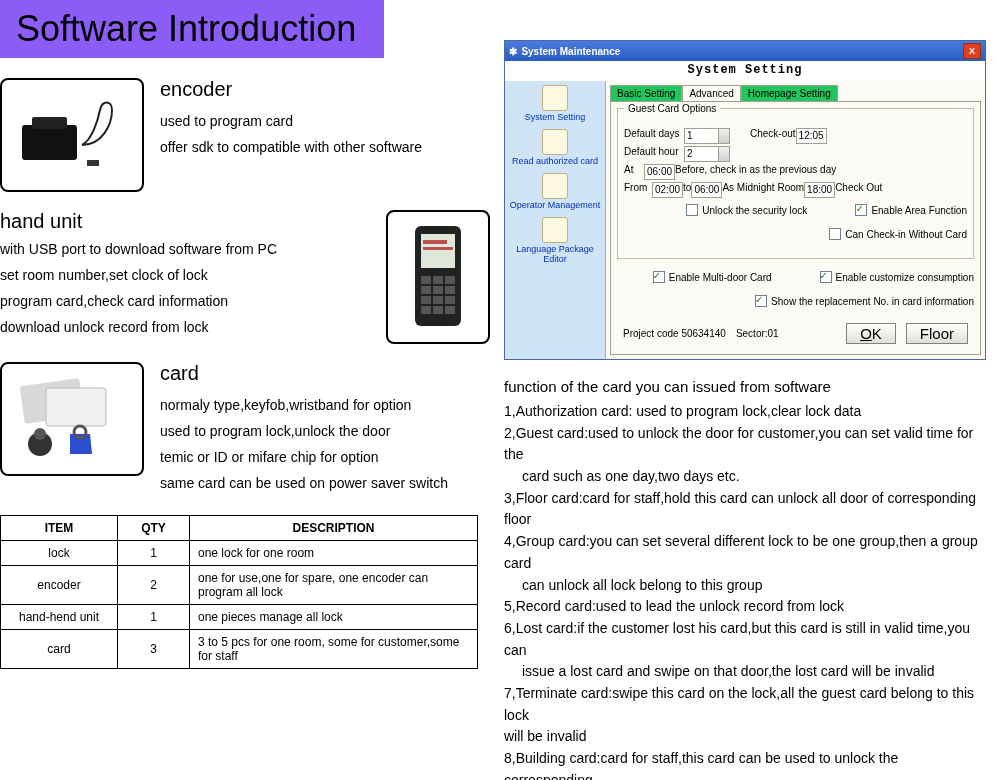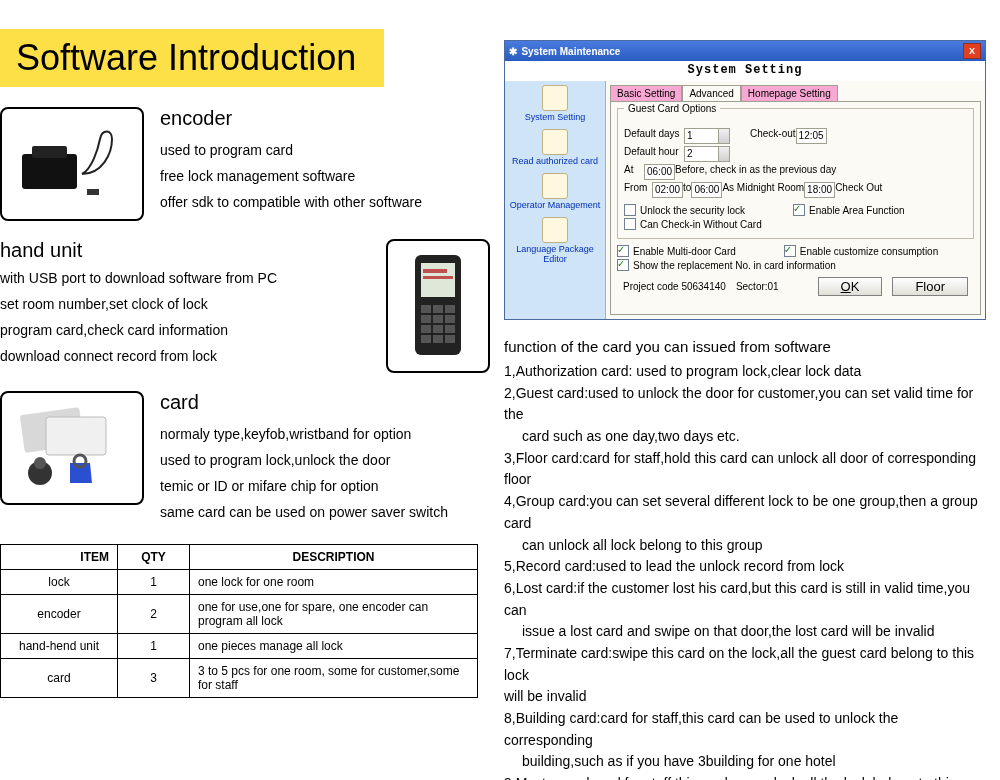--- a/index.html
+++ b/index.html
@@ -18,28 +18,27 @@
   }
   .left-col {
     width: 490px;
     flex-shrink: 0;
   }
   .right-col {
     width: 480px;
     flex-shrink: 0;
   }
   .title-bar {
-    background: #fde047;
+    background: #8b5cf6;
     color: #000;
     display: inline-block;
     padding: 8px 28px 8px 16px;
     font-size: 36px;
     font-weight: 400;
     margin-bottom: 20px;
-    margin-top: 29px;
   }
   .product-row {
     display: flex;
     gap: 16px;
     margin-bottom: 18px;
     align-items: flex-start;
   }
   .pic-frame {
     width: 140px;
     height: 110px;
@@ -75,21 +74,21 @@
   table.qty {
     width: 478px;
     border-collapse: collapse;
     margin-top: 18px;
     font-size: 12px;
   }
   table.qty th, table.qty td {
     border: 1px solid #000;
     padding: 5px 8px;
   }
-  table.qty th:first-child { text-align:right; }
+  table.qty th:first-child { text-align:center; }
   table.qty td:first-child { text-align:center; }
   table.qty td:nth-child(2) { text-align:center; }
 
   
   .dlg {
     width: 480px;
     border: 1px solid #4a6aa0;
     font-size: 10px;
     font-family: Tahoma, Arial, sans-serif;
     margin-top: 40px;
@@ -103,36 +102,36 @@
     display:flex; align-items:center; gap:4px;
   }
   .dlg-titlebar .close { margin-left:auto; background:#e04020; color:#fff; width:16px; height:14px; text-align:center; font-size:9px; line-height:14px; border:1px solid #903020;}
   .dlg-body { display:flex; background:#fbfaf4; }
   .dlg-sidebar { width:96px; background:#d0e4f8; padding:4px 2px; border-right:1px solid #a0b0c0; }
   .dlg-side-item { text-align:center; color:#0030b0; margin-bottom:6px; font-size:9px; line-height:1.1;}
   .dlg-side-item .ico { width:24px; height:24px; background:#fff8e0; border:1px solid #c0b080; margin:0 auto 2px; border-radius:3px;}
   .dlg-main { flex:1; padding:4px; }
   .dlg-heading { text-align:center; font-family:"Courier New",monospace; font-weight:bold; letter-spacing:1px; font-size:12px; padding:2px 0 4px;}
   .dlg-tabs { display:flex; }
-  .dlg-tab { padding:2px 6px; border:1px solid #a0a090; background:#f9a8d4; font-size:10px; border-bottom:none;}
+  .dlg-tab { padding:2px 6px; border:1px solid #a0a090; background:#22c55e; font-size:10px; border-bottom:none;}
   .dlg-tab.active { background:#fbfaf4; }
   .dlg-panel { border:1px solid #a0a090; padding:6px; background:#fbfaf4; min-height:200px; }
   .dlg-fieldset { border:1px solid #c0bca8; padding:6px; margin-bottom:6px; font-size:10px;}
   .dlg-fieldset-title { position:relative; top:-12px; background:#fbfaf4; display:inline-block; padding:0 4px;}
   .row { display:flex; align-items:flex-start; gap:0; margin:2px 0;}
   .row .lbl { width:60px; }
   .row .spin, .row .inp { border:1px solid #a0a090; background:#fff; padding:0 2px; height:14px; line-height:14px; display:inline-flex; align-items:center; }
   .row .spin { width:40px; position:relative; }
   .spin::after{content:"";position:absolute;right:0;top:0;width:10px;height:14px;border-left:1px solid #a0a090;background:linear-gradient(#f0f0f0,#d0d0d0);}
-  .cbrow { display:flex; align-items:center; gap:4px; margin:2px 0;}
+  .cbrow { display:flex; align-items:center; gap:4px; margin:12px 0;justify-content:flex-end;}
   .cb { width:10px; height:10px; border:1px solid #708090; background:#fff; display:inline-block; position:relative;}
   .cb.checked::after{content:"✓"; color:#208020; position:absolute; font-size:10px; top:-2px; left:-1px;}
   .dlg-footer{display:flex; align-items:center; padding:4px 6px; gap:10px;}
   .dlg-footer .spacer{flex:1;}
-  .winbtn{border:1px solid #808080; background:linear-gradient(#fff,#e0e0d8); padding:1px 22px; font-size:13px;}
+  .winbtn{border:1px solid #808080; background:linear-gradient(#fff,#e0e0d8); padding:1px 13px; font-size:15px;}
 
   
   .r-heading { font-size:15px; margin:4px 0 6px; }
   .r-line { line-height:1.55; font-size:14px; }
   .r-line.indent { padding-left:18px; }
 
   
   svg { display:block; }
 </style>
 </head>
@@ -149,33 +148,32 @@
         <svg width="120" height="80" viewBox="0 0 120 80">
           <rect x="10" y="30" width="55" height="35" rx="3" fill="#111"></rect>
           <rect x="20" y="22" width="35" height="12" rx="2" fill="#222"></rect>
           <path d="M70 50 C 90 50, 100 30, 100 15 C100 5,90 5,88 15 C86 25,80 45,70 50" fill="none" stroke="#222" stroke-width="2"></path>
           <rect x="75" y="65" width="12" height="6" fill="#333"></rect>
         </svg>
       </div>
       <div class="desc-block">
         <h3>encoder</h3>
         <div class="line">used to program card</div>
-        <div class="line">free lock management software</div>
         <div class="line">offer sdk to compatible with other software</div>
       </div>
     </div>
 
     
     <div class="hand-unit-row">
       <div class="hand-unit">
         <h3>hand unit</h3>
         <div class="line">with USB port to download software from PC</div>
         <div class="line">set room number,set clock of lock</div>
         <div class="line">program card,check card information</div>
-        <div class="line">download connect record from lock</div>
+        <div class="line">download unlock record from lock</div>
       </div>
       <div class="pic-frame small">
         <svg width="70" height="110" viewBox="0 0 70 110">
           <rect x="12" y="4" width="46" height="100" rx="6" fill="#222"></rect>
           <rect x="18" y="12" width="34" height="34" fill="#dfe8d8"></rect>
           <rect x="20" y="18" width="24" height="4" fill="#c05050"></rect>
           <rect x="20" y="25" width="30" height="3" fill="#c05050"></rect>
           <g fill="#555">
             <rect x="18" y="54" width="10" height="8"></rect>
               <rect x="30" y="54" width="10" height="8"></rect>

